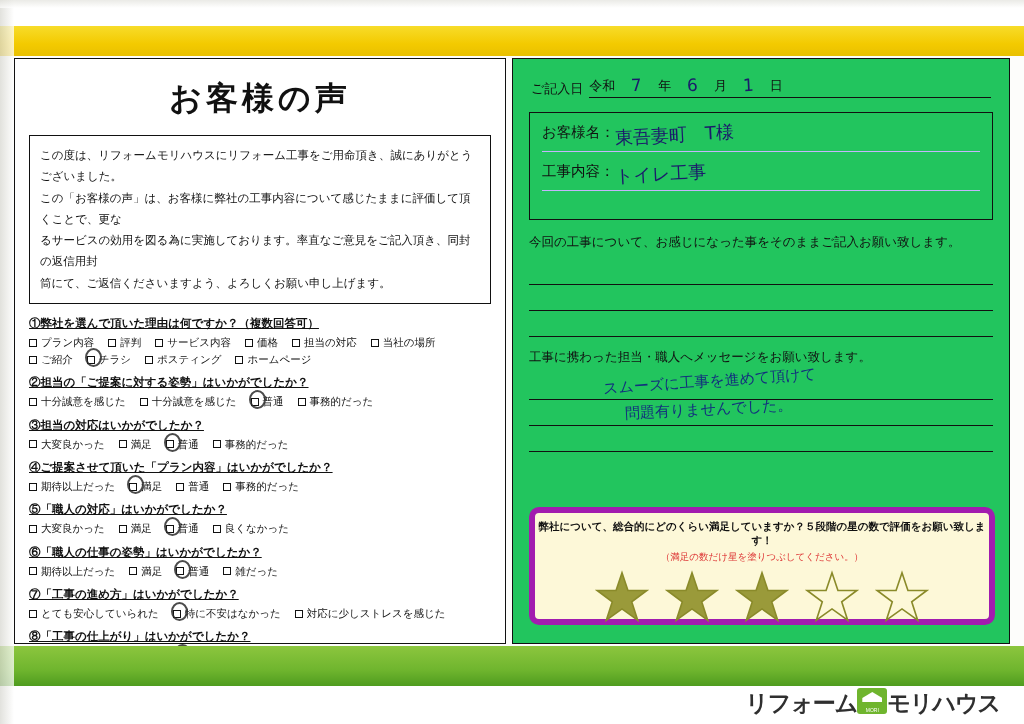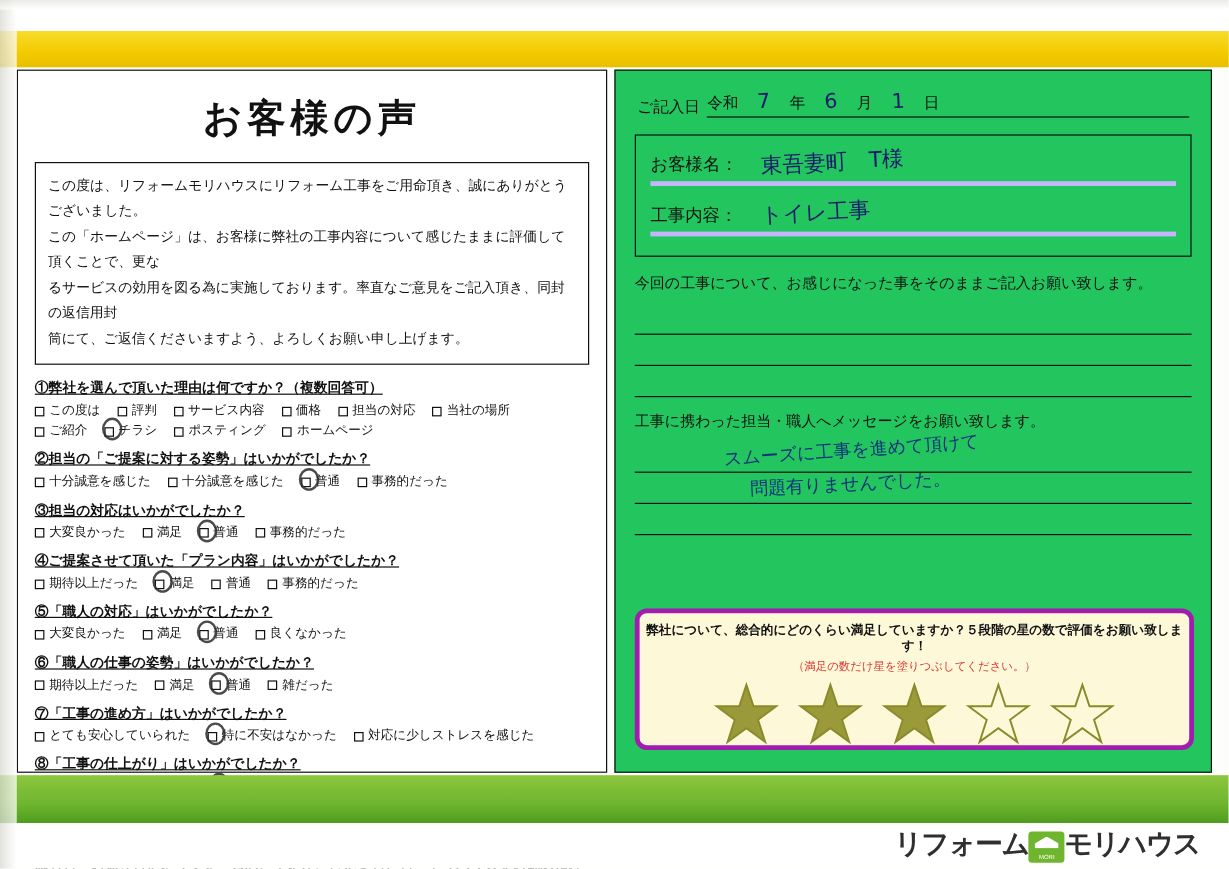--- a/index.html
+++ b/index.html
@@ -49,21 +49,21 @@
   .bottom-white {
     position: absolute;
     left: 0; top: 686px;
     width: 1024px; height: 38px;
     background: #ffffff;
   }
   .logo-area {
     position: absolute;
     right: 24px; top: 688px;
     display: flex;
-    align-items: flex-end;
+    align-items: flex-start;
     gap: 0;
   }
   .logo-text-1 {
     font-size: 23px;
     font-weight: bold;
     color: #2f2f2f;
     letter-spacing: -1px;
   }
   .logo-mark {
     width: 30px; height: 26px;
@@ -208,28 +208,28 @@
     display: inline-block;
   }
   .cust-box {
     margin: 8px 16px 0 16px;
     border: 1px solid #111;
     padding: 10px 12px 12px 12px;
   }
   .cust-line {
     font-size: 14.5px;
     display: flex;
-    align-items: flex-end;
-    gap: 19px;
+    align-items: flex-start;
+    gap: 0;
     color: #111;
     margin-bottom: 10px;
-    border-bottom: 4px solid #c4b5fd;
+    border-bottom: 1px solid #c4b5fd;
     padding-bottom: 4px;
   }
-  .cust-line:last-child { margin-bottom: 4px; }
+  .cust-line:last-child { margin-bottom: 16px; }
   .prompt {
     margin: 14px 16px 0 16px;
     font-size: 12.5px;
     color: #111;
   }
   .write-lines {
     margin: 8px 16px 0 16px;
   }
   .wline {
     border-bottom: 1px solid #111;
@@ -243,21 +243,21 @@
   .hand-note {
     position: absolute;
     font-family: "DejaVu Sans", sans-serif;
     color: #13307e;
     font-size: 15px;
   }
   .rating-box {
     position: absolute;
     left: 16px; top: 448px;
     width: 466px; height: 118px;
-    border: 4px solid #a21caf;
+    border: 6px solid #a21caf;
     border-radius: 10px;
     background: #fdf8d8;
     box-sizing: border-box;
   }
   .rating-title {
     text-align: center;
     font-size: 10.5px;
     font-weight: bold;
     color: #111;
     margin-top: 7px;
@@ -301,32 +301,32 @@
     <div class="top-band-inner"></div>
   </div>
 
   <div class="content">
 
     <div class="col-left">
       <div class="title">お客様の声</div>
 
       <div class="intro-box">
         <div>この度は、リフォームモリハウスにリフォーム工事をご用命頂き、誠にありがとうございました。</div>
-        <div>この「ホームページ」は、お客様に弊社の工事内容について感じたままに評価して頂くことで、更な</div>
+        <div>この「お客様の声」は、お客様に弊社の工事内容について感じたままに評価して頂くことで、更な</div>
         <div>るサービスの効用を図る為に実施しております。率直なご意見をご記入頂き、同封の返信用封</div>
         <div>筒にて、ご返信くださいますよう、よろしくお願い申し上げます。</div>
       </div>
 
       <div class="questions" id="questions-container">
           <div class="q">
             <div class="q-title">①弊社を選んで頂いた理由は何ですか？（複数回答可）</div>
             <div class="q-opts">
               <label class="opt">
                 <span class="cb"></span>
-                <span>この度は</span>
+                <span>プラン内容</span>
               </label>
               <label class="opt">
                 <span class="cb"></span>
                 <span>評判</span>
               </label>
               <label class="opt">
                 <span class="cb"></span>
                 <span>サービス内容</span>
               </label>
               <label class="opt">

